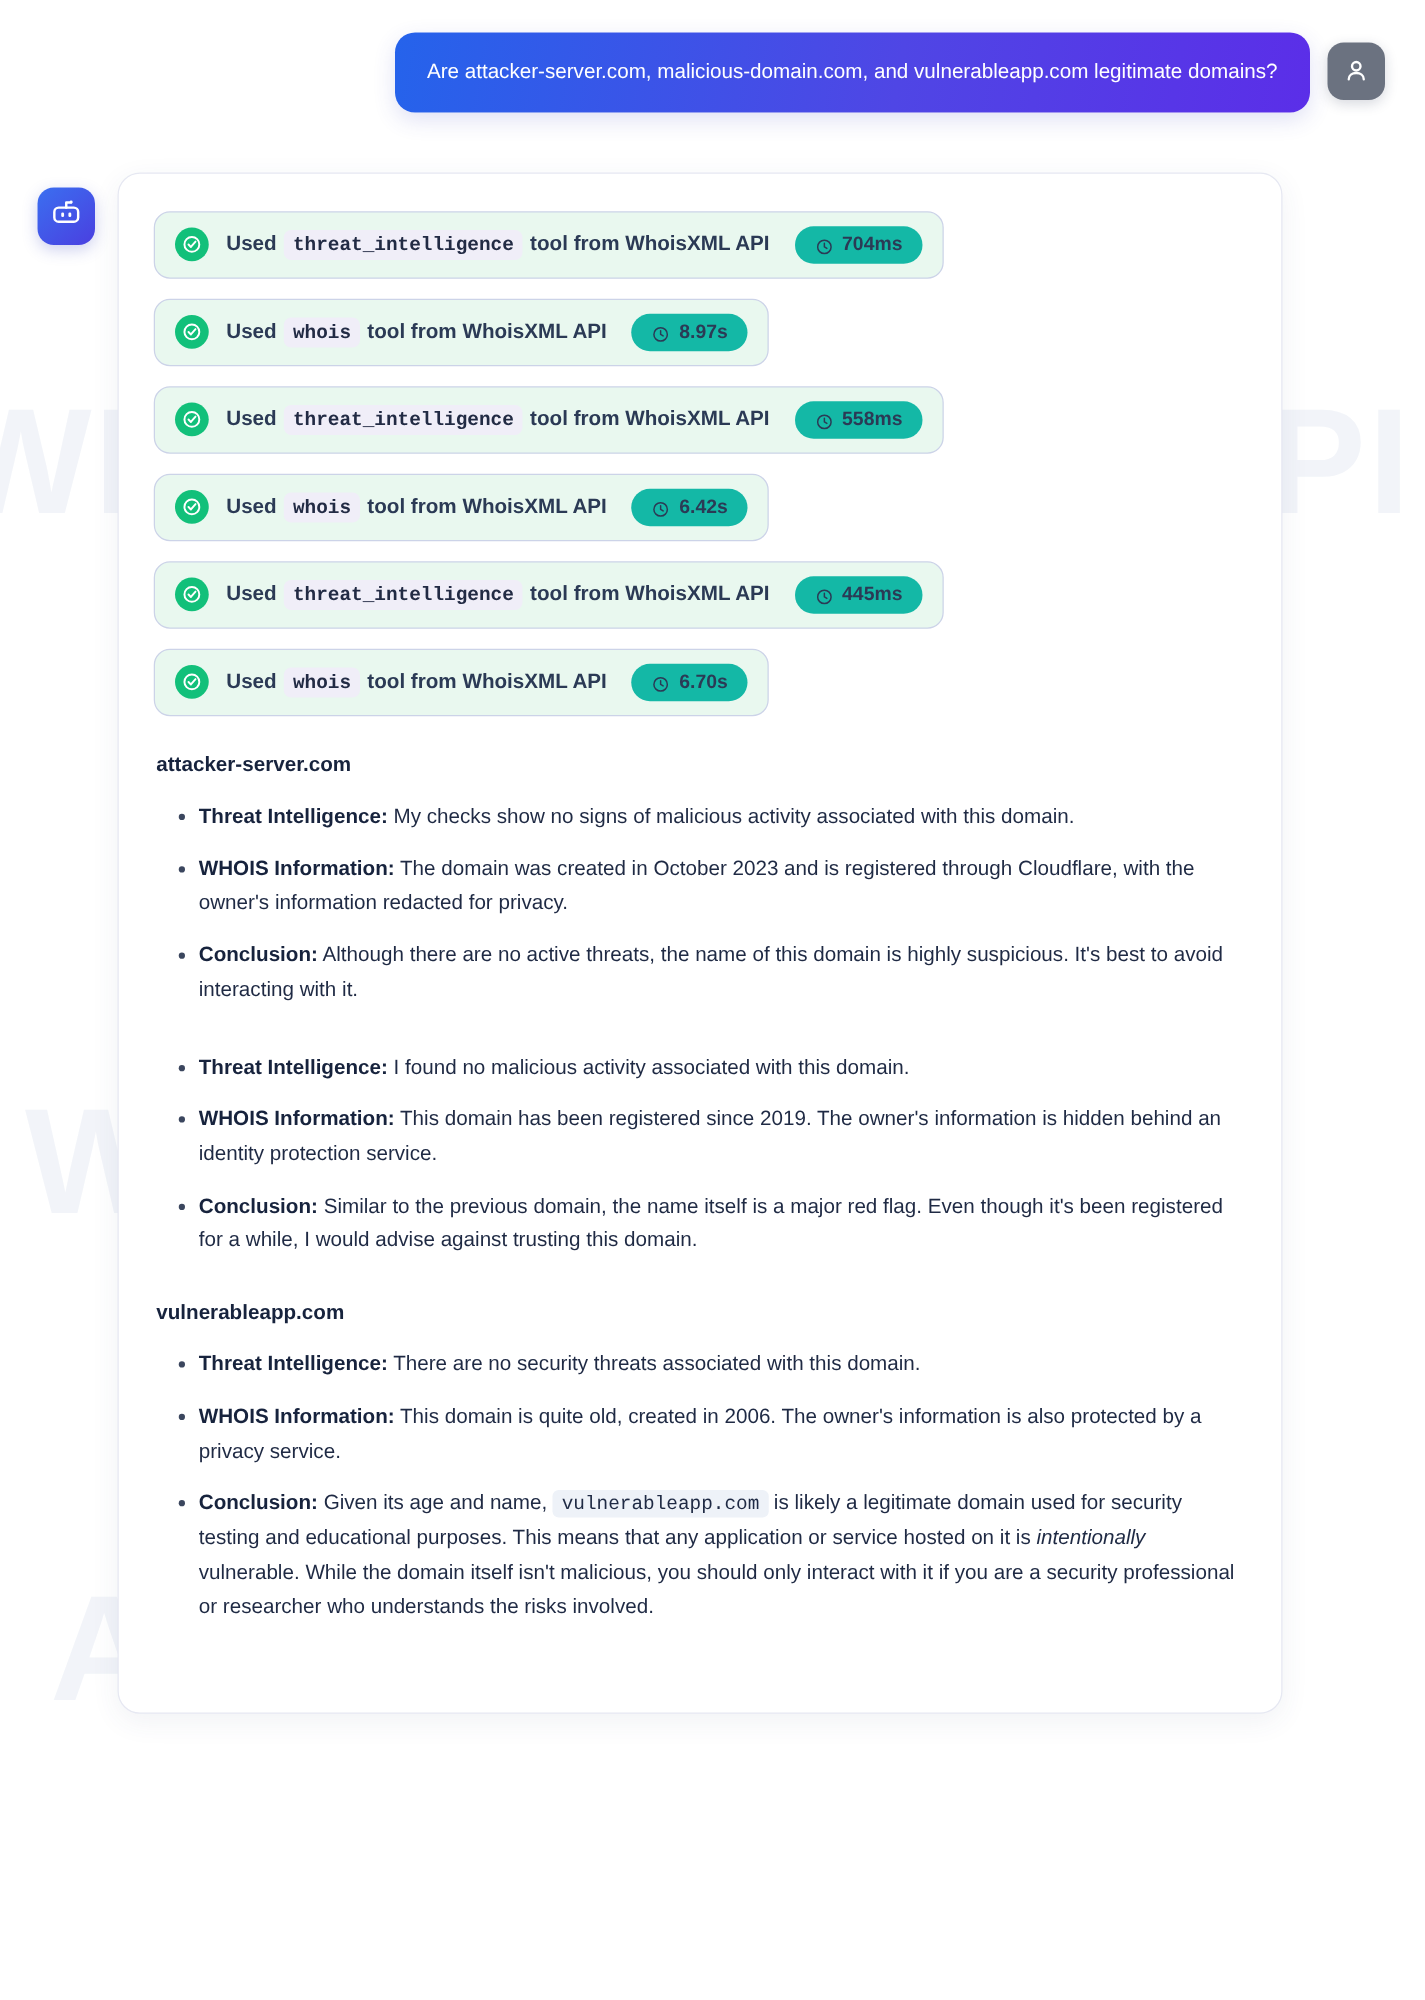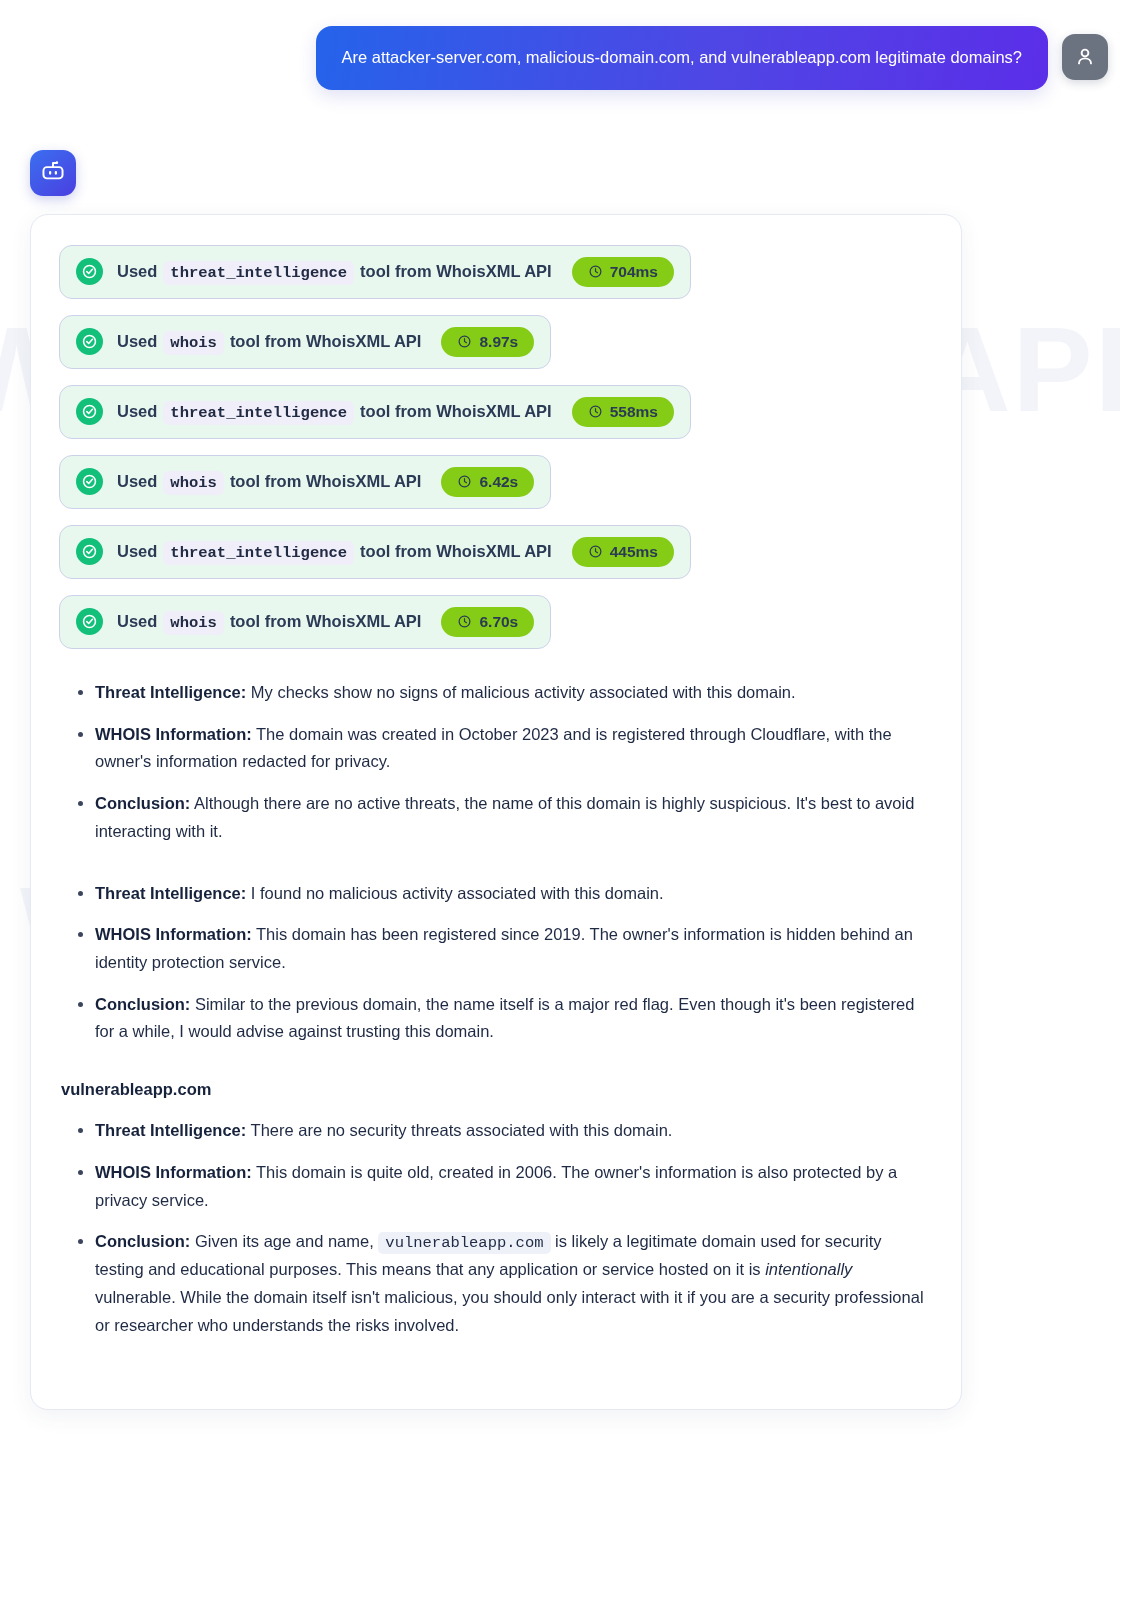--- a/index.html
+++ b/index.html
@@ -76,21 +76,20 @@
     box-shadow: 0 3px 10px rgba(30,40,70,.18);
   }
   .avatar svg { display:block; }
 
   
   .assistant-row {
     display: flex;
     align-items: flex-start;
     gap: 18px;
     padding: 48px 17px 0 30px;
-    flex-direction: column;
   }
   .bot-avatar {
     width: 46px; height: 46px;
     border-radius: 13px;
     background: linear-gradient(140deg, #3b6ff0 0%, #4a3fe0 100%);
     display: flex; align-items: center; justify-content: center;
     flex: 0 0 auto;
     margin-top: 12px;
     box-shadow: 0 4px 12px rgba(60,70,190,.25);
   }
@@ -132,23 +131,23 @@
     font-size: 15.5px;
     font-weight: 700;
     background: #f0eef8;
     border-radius: 6px;
     padding: 3px 7px;
     margin: 0 6px;
     color: #222b44;
   }
   .timing {
     display: inline-flex;
-    align-items: center;
+    align-items: flex-end;
     gap: 7px;
-    background: #84cc16;
+    background: #14b8a6;
     border-radius: 999px;
     padding: 6px 16px;
     font-size: 15.5px;
     font-weight: 600;
     color: #2b3a55;
     white-space: nowrap;
     margin-left: 6px;
   }
   .timing svg { display: block; }
 
@@ -344,20 +343,21 @@
             </span>
             <span>6.70s</span>
           </span>
         </div>
 
       </div>
 
       <div class="prose">
 
 
+        <div class="domain-heading">attacker-server.com</div>
         <ul class="bullets">
           <li><span class="lbl">Threat Intelligence:</span><span> My checks show no signs of malicious activity associated with this domain.</span></li>
           <li><span class="lbl">WHOIS Information:</span><span> The domain was created in October 2023 and is registered through Cloudflare, with the owner's information redacted for privacy.</span></li>
           <li><span class="lbl">Conclusion:</span><span> Although there are no active threats, the name of this domain is highly suspicious. It's best to avoid interacting with it.</span></li>
         </ul>
 
         <ul class="bullets">
           <li><span class="lbl">Threat Intelligence:</span><span> I found no malicious activity associated with this domain.</span></li>
           <li><span class="lbl">WHOIS Information:</span><span> This domain has been registered since 2019. The owner's information is hidden behind an identity protection service.</span></li>
           <li><span class="lbl">Conclusion:</span><span> Similar to the previous domain, the name itself is a major red flag. Even though it's been registered for a while, I would advise against trusting this domain.</span></li>

